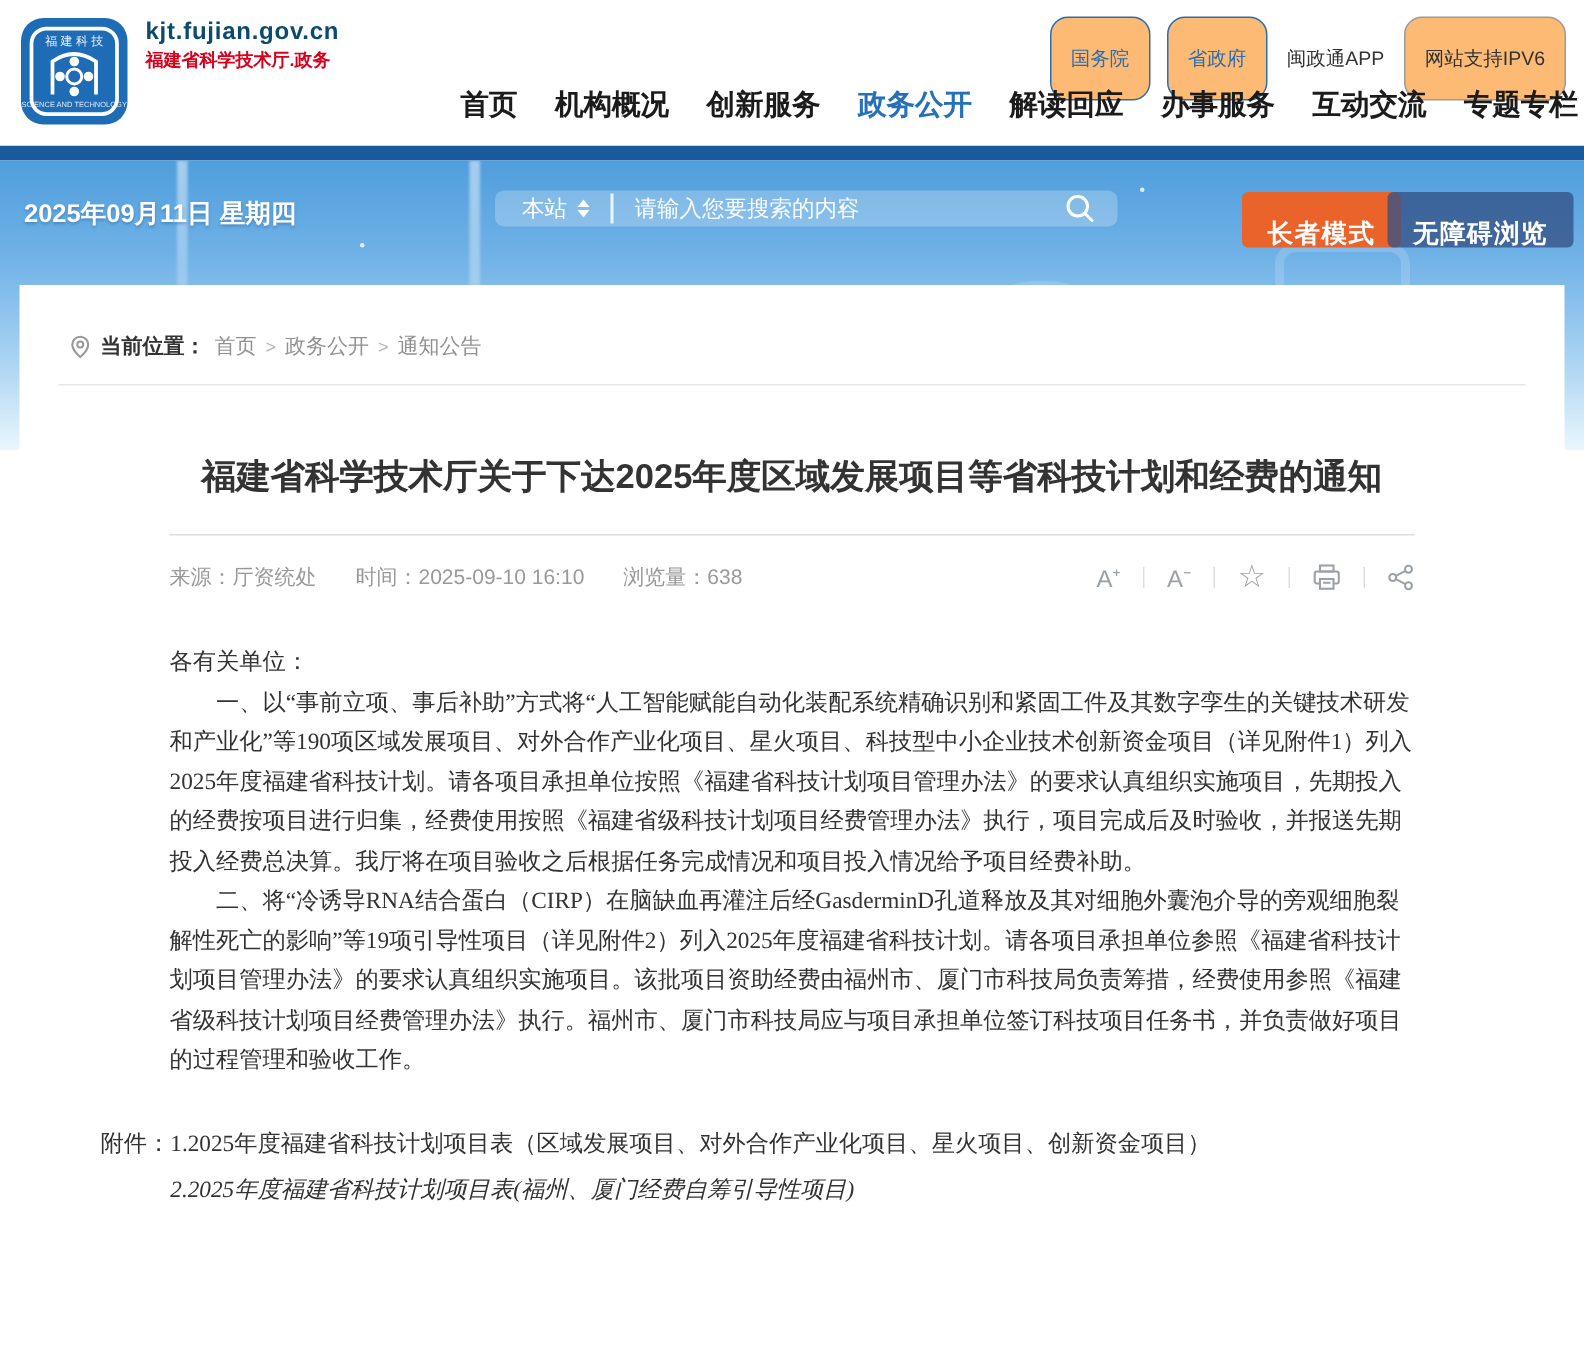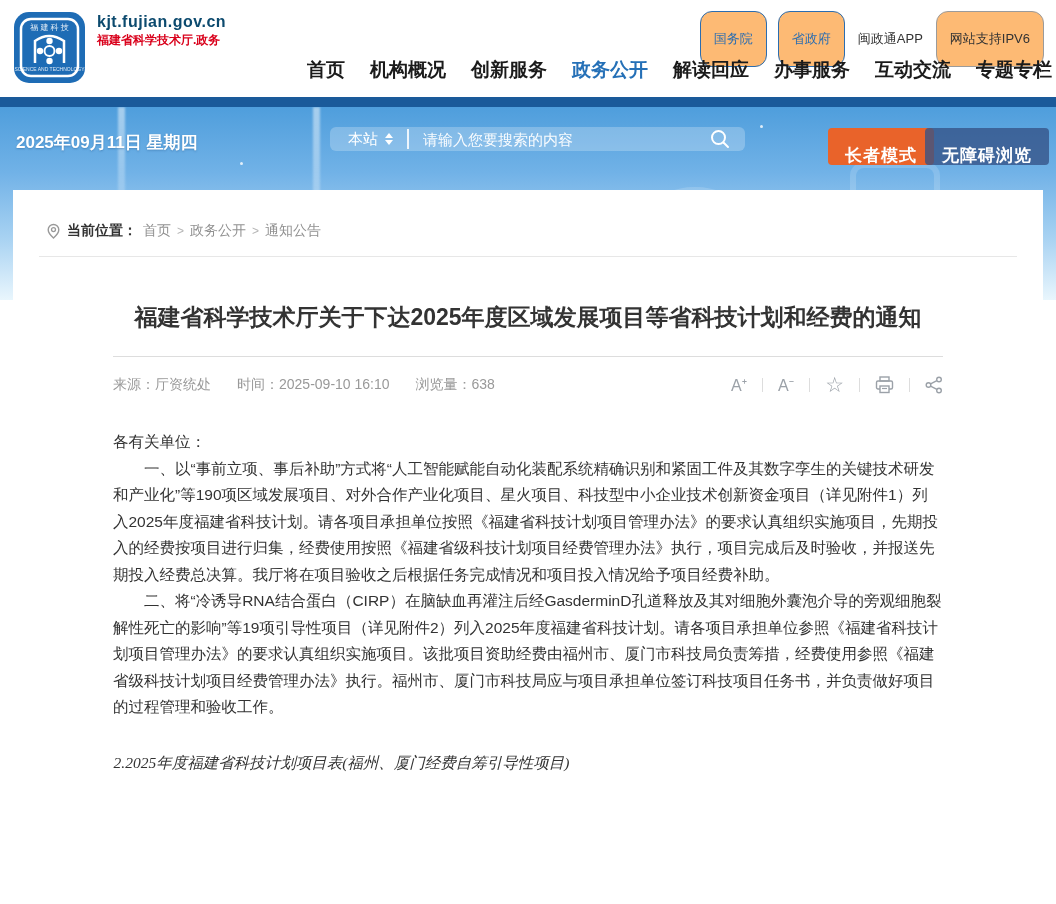--- a/index.html
+++ b/index.html
@@ -71,21 +71,21 @@
   .article-title { margin:44px 95px 0; text-align:center; font-size:23px; font-weight:bold; color:#333; line-height:32px; }
   .title-divider { border-bottom:1px solid #dddddd; margin:23px 100px 0; }
 
   .meta-row { margin:0 100px; padding:17px 0; display:flex; align-items:center; font-size:14px; color:#999; }
   .meta-left { display:flex; gap:26px; }
   .meta-tools { margin-left:auto; display:flex; align-items:center; gap:15px; color:#9ba1a8; }
   .tool { cursor:pointer; font-size:16px; display:flex; align-items:center; color:#9ba1a8; background:none; border:none; }
   .tool.star { font-size:21px; line-height:16px; }
   .tool-sep { width:1px; height:14px; background:#ddd; }
 
-  .article-body { margin:16px 100px 0; font-family:Liberation Sans, sans-serif;
+  .article-body { margin:16px 100px 0; font-family:Liberation Serif, serif;
     font-size:15.5px; line-height:26.5px; color:#333; }
   .article-body p { text-indent:2em; }
   .article-body p.no-indent { text-indent:0; }
 
   .attachments { margin:26px 0 0 54px; font-family:"Liberation Serif","DejaVu Serif",serif;
     font-size:15.5px; line-height:31px; color:#333; }
   .att-line2 { padding-left:3em;font-style:italic; }
   .att-link { cursor:pointer; }
 </style>
 </head>
@@ -220,16 +220,17 @@
     </div>
   </div>
 
   <div class="article-body">
     <p class="no-indent">各有关单位：</p>
     <p>一、以“事前立项、事后补助”方式将“人工智能赋能自动化装配系统精确识别和紧固工件及其数字孪生的关键技术研发和产业化”等190项区域发展项目、对外合作产业化项目、星火项目、科技型中小企业技术创新资金项目（详见附件1）列入2025年度福建省科技计划。请各项目承担单位按照《福建省科技计划项目管理办法》的要求认真组织实施项目，先期投入的经费按项目进行归集，经费使用按照《福建省级科技计划项目经费管理办法》执行，项目完成后及时验收，并报送先期投入经费总决算。我厅将在项目验收之后根据任务完成情况和项目投入情况给予项目经费补助。</p>
     <p>二、将“冷诱导RNA结合蛋白（CIRP）在脑缺血再灌注后经GasderminD孔道释放及其对细胞外囊泡介导的旁观细胞裂解性死亡的影响”等19项引导性项目（详见附件2）列入2025年度福建省科技计划。请各项目承担单位参照《福建省科技计划项目管理办法》的要求认真组织实施项目。该批项目资助经费由福州市、厦门市科技局负责筹措，经费使用参照《福建省级科技计划项目经费管理办法》执行。福州市、厦门市科技局应与项目承担单位签订科技项目任务书，并负责做好项目的过程管理和验收工作。</p>
   </div>
 
   <div class="attachments">
+    <div><span>附件：</span><span class="att-link">1.2025年度福建省科技计划项目表（区域发展项目、对外合作产业化项目、星火项目、创新资金项目）</span></div>
     <div class="att-line2"><span class="att-link">2.2025年度福建省科技计划项目表(福州、厦门经费自筹引导性项目)</span></div>
   </div>
 
 </div>
 
 </body></html>

